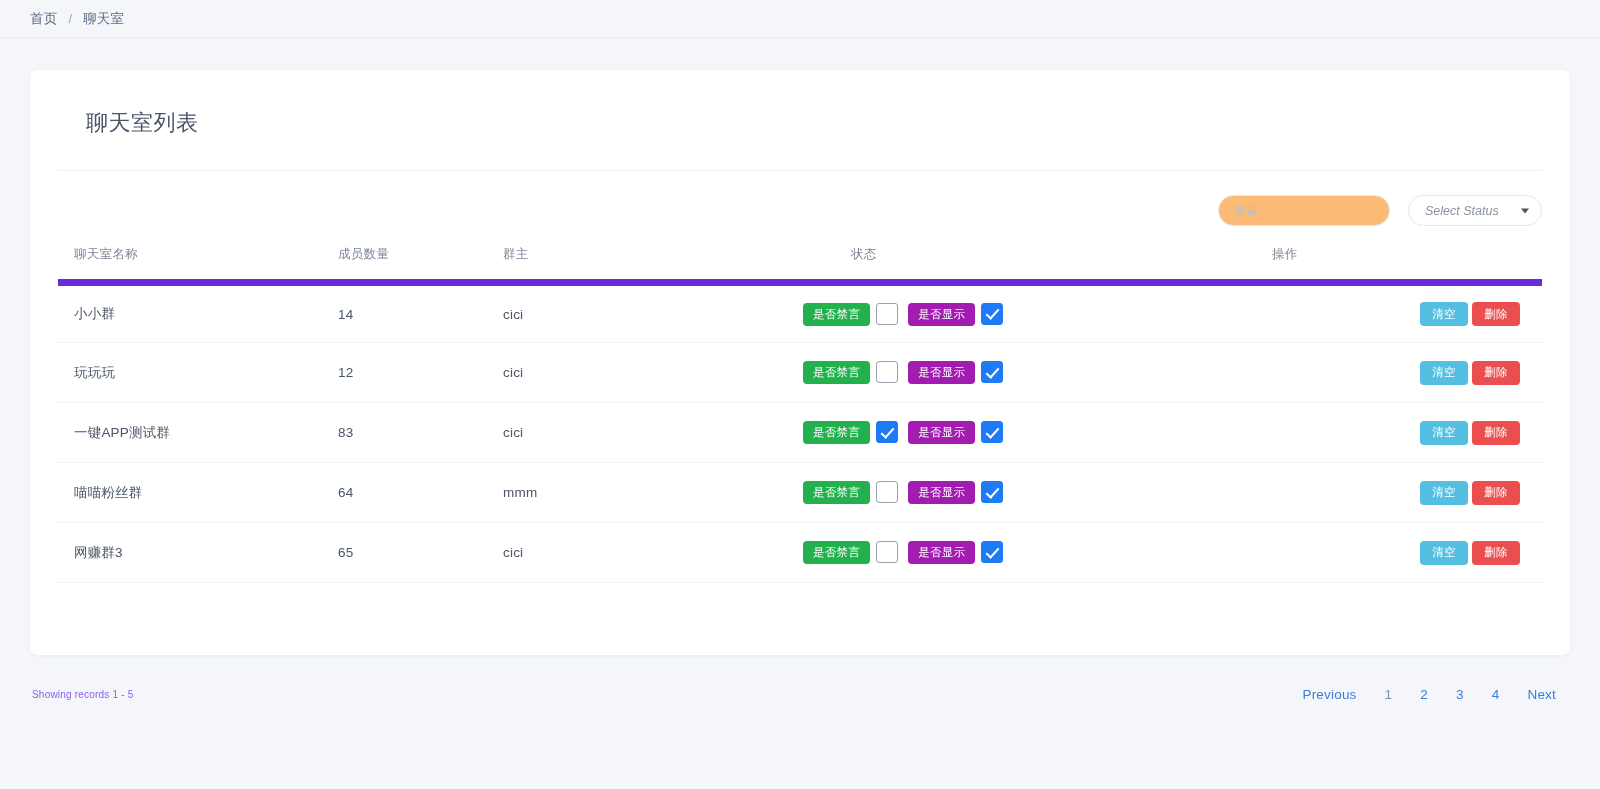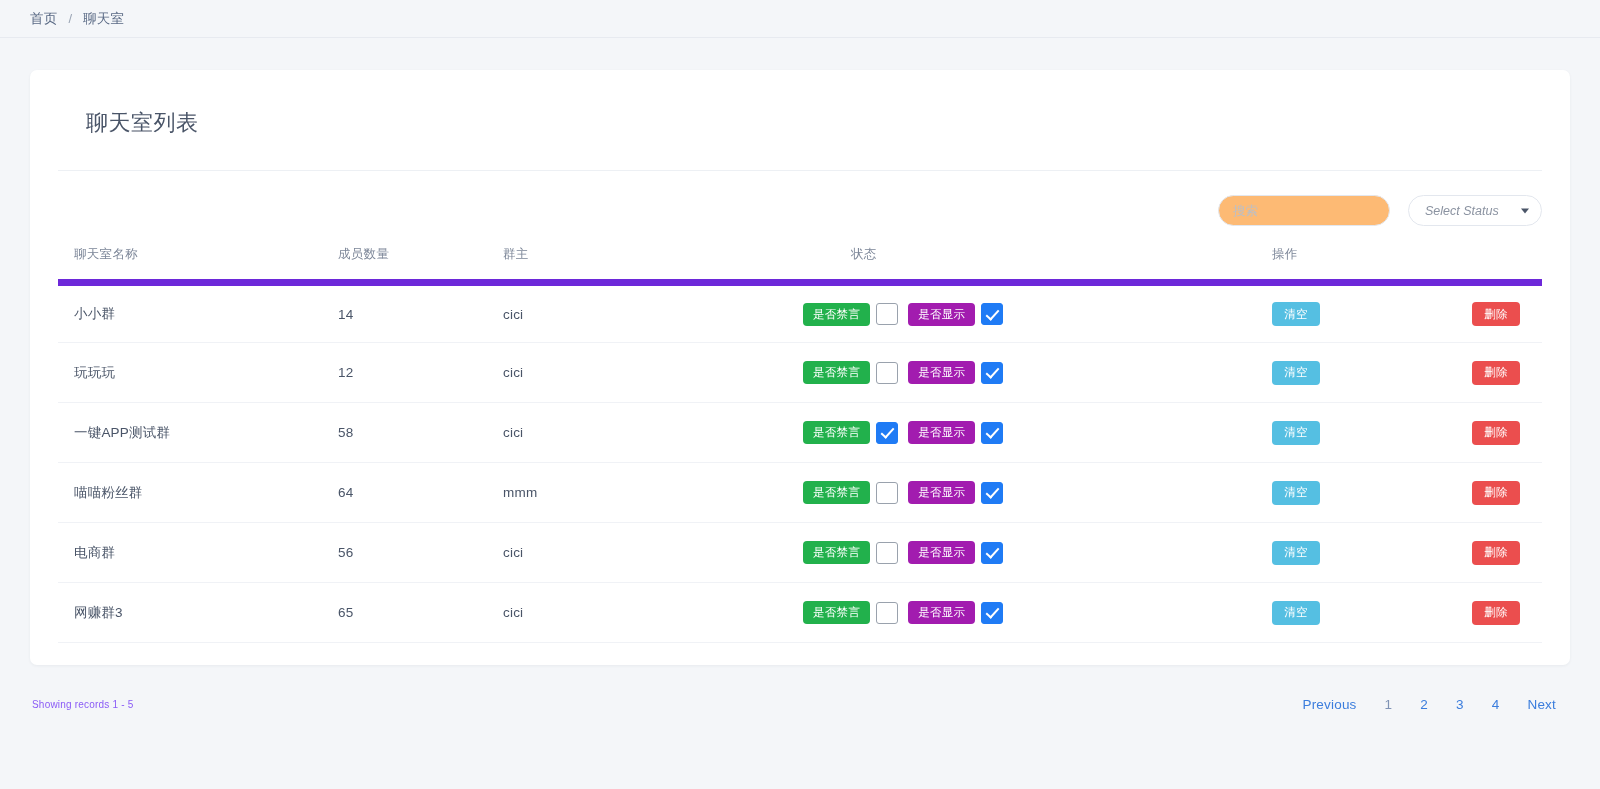--- a/index.html
+++ b/index.html
@@ -148,21 +148,20 @@
     letter-spacing: .2px;
   }
   tbody tr:last-child td { border-bottom: 1px solid #f0f2f6; }
   td.td-name  { padding-left: 16px !important; }
   td.td-count { }
   td.td-owner { }
 
   
   .status-cell {
     display: flex;
-    align-items: center;
     gap: 0;
     padding-left: 0;
   }
   .badge {
     display: inline-flex;
     align-items: center;
     justify-content: center;
     height: 23px;
     padding: 0 10px;
     border-radius: 4px;
@@ -201,21 +200,21 @@
     height: 11px;
     border: solid #ffffff;
     border-width: 0 2.6px 2.6px 0;
     transform: rotate(42deg);
   }
   .cb.last { margin-right: 0; }
 
   
   .action-cell {
     display: flex;
-    justify-content: space-between;
+    justify-content: flex-end;
     align-items: center;
     gap: 4px;
     padding-right: 22px;
   }
   .btn {
     height: 24px;
     min-width: 48px;
     padding: 0 11px;
     border: none;
     border-radius: 4px;
@@ -332,60 +331,41 @@
             </td>
             <td>
               <div class="action-cell">
                 <button class="btn btn-clear">清空</button>
                 <button class="btn btn-delete">删除</button>
               </div>
             </td>
           </tr>
           <tr>
             <td class="td-name">一键APP测试群</td>
-            <td class="td-count">58</td>
+            <td class="td-count">83</td>
             <td class="td-owner">cici</td>
             <td>
               <div class="status-cell">
                 <button class="badge badge-mute">是否禁言</button>
                 <span class="cb checked"></span>
                 <button class="badge badge-show">是否显示</button>
                 <span class="cb last checked"></span>
               </div>
             </td>
             <td>
               <div class="action-cell">
                 <button class="btn btn-clear">清空</button>
                 <button class="btn btn-delete">删除</button>
               </div>
             </td>
           </tr>
           <tr>
             <td class="td-name">喵喵粉丝群</td>
             <td class="td-count">64</td>
             <td class="td-owner">mmm</td>
-            <td>
-              <div class="status-cell">
-                <button class="badge badge-mute">是否禁言</button>
-                <span class="cb"></span>
-                <button class="badge badge-show">是否显示</button>
-                <span class="cb last checked"></span>
-              </div>
-            </td>
-            <td>
-              <div class="action-cell">
-                <button class="btn btn-clear">清空</button>
-                <button class="btn btn-delete">删除</button>
-              </div>
-            </td>
-          </tr>
-          <tr>
-            <td class="td-name">电商群</td>
-            <td class="td-count">56</td>
-            <td class="td-owner">cici</td>
             <td>
               <div class="status-cell">
                 <button class="badge badge-mute">是否禁言</button>
                 <span class="cb"></span>
                 <button class="badge badge-show">是否显示</button>
                 <span class="cb last checked"></span>
               </div>
             </td>
             <td>
               <div class="action-cell">

